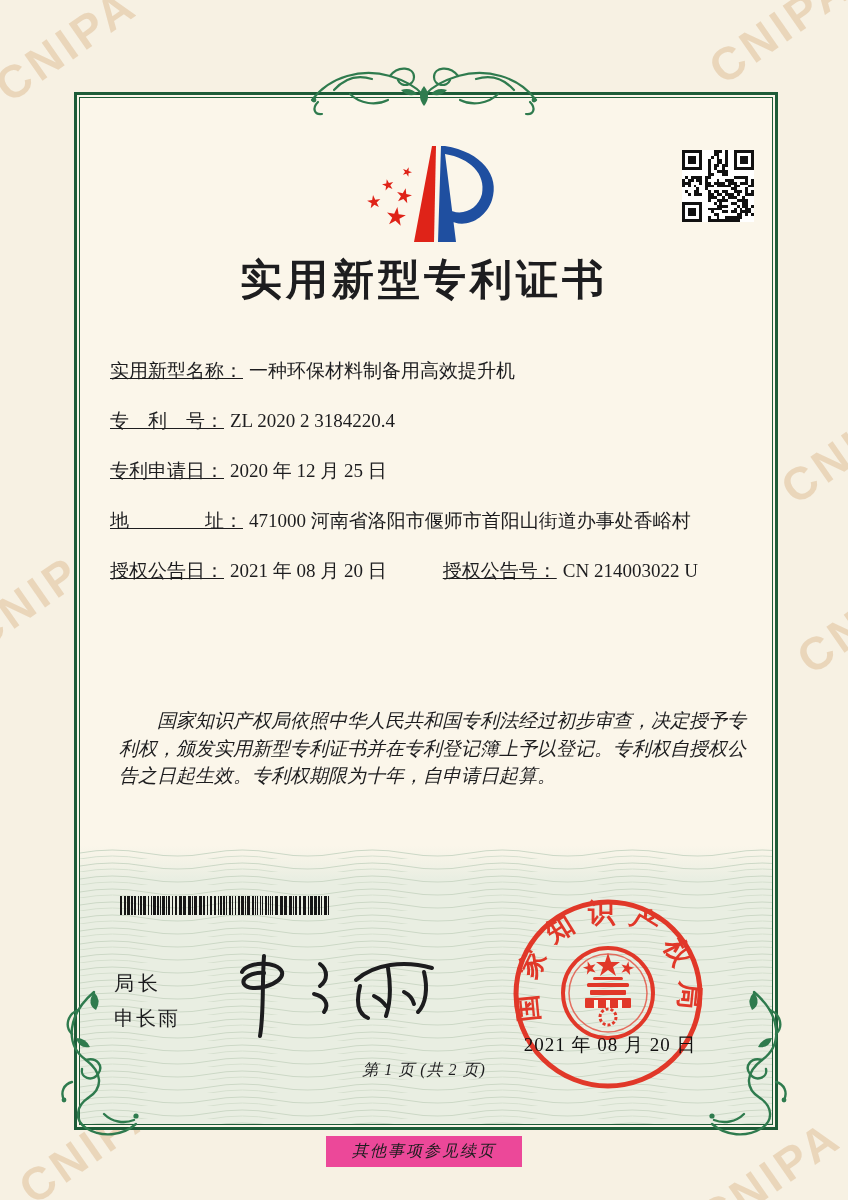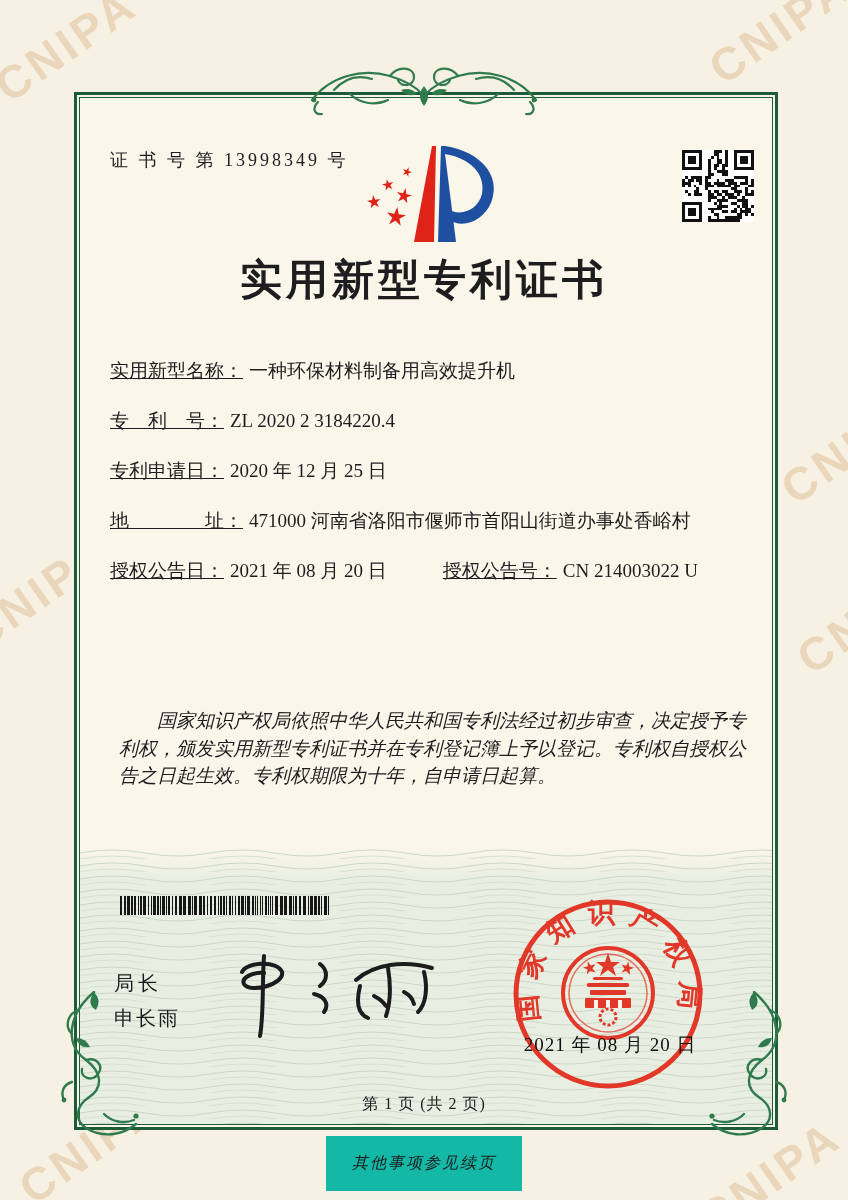--- a/index.html
+++ b/index.html
@@ -40,23 +40,23 @@
   #dir-title{position:absolute;left:114px;top:970px;font-size:20px;letter-spacing:4px;
              font-family:"Liberation Sans","DejaVu Sans",sans-serif;}
   #dir-name{position:absolute;left:114px;top:1005px;font-size:20px;letter-spacing:2px;
             font-family:"Liberation Sans","DejaVu Sans",sans-serif;}
   #signature{position:absolute;left:228px;top:942px;width:225px;height:100px;}
   
   #seal{position:absolute;left:511px;top:897px;width:194px;height:194px;}
   #sealdate{position:absolute;left:500px;top:1032px;width:220px;text-align:center;
             font-size:19px;color:#111;letter-spacing:1px;z-index:5;}
   
-  #pagefoot{position:absolute;left:0;top:1094px;width:848px;text-align:center;font-size:16px;letter-spacing:1px;}
+  #pagefoot{position:absolute;left:0;top:1060px;width:848px;text-align:center;font-size:16px;letter-spacing:1px;font-style:italic;}
   #contnote{position:absolute;left:50%;top:1136px;transform:translateX(-50%);
-            background:#14b8a6;padding:17px 26px;font-size:16px;font-style:italic;letter-spacing:2px;}
+            background:#ec4899;padding:5px 26px;font-size:16px;font-style:italic;letter-spacing:2px;}
   
   #topflourish{position:absolute;left:304px;top:60px;width:240px;height:58px;z-index:3;}
   .cornerfl{position:absolute;width:92px;height:152px;z-index:3;}
   #cfl-left{left:48px;top:986px;}
   #cfl-right{left:708px;top:986px;transform:scaleX(-1);}
 </style>
 </head>
 <body>
 
 <div id="page">
@@ -136,21 +136,20 @@
       <path d="M24 96 c -8 2 -12 10 -8 18"></path>
     </g>
     <g fill="#2f7b4e">
       <path d="M46 6 q 8 8 2 18 q -10 -6 -2 -18"></path>
       <path d="M28 52 q 10 0 14 9 q -11 2 -14 -9"></path>
       <circle cx="88" cy="130" r="2.6"></circle>
         <circle cx="16" cy="114" r="2.4"></circle>
     </g>
   </svg>
 
-  <div id="certno">证 书 号 第 13998349 号</div>
 
   <svg id="logo" viewBox="0 0 185 118">
     <defs>
       <path id="star" d="M0 -1 L0.224 -0.309 L0.951 -0.309 L0.363 0.118 L0.588 0.809 L0 0.382 L-0.588 0.809 L-0.363 0.118 L-0.951 -0.309 L-0.224 -0.309 Z"></path>
     </defs>
 
     <path d="M97 8 L101 8 C 138 14, 156 38, 148 62 C 141 83, 118 92, 104 81 L102 70 C 116 80, 134 72, 138 56 C 142 36, 126 20, 101 16 L112 104 L94 104 Z" fill="#1f4fa0"></path>
 
     <polygon points="88,8 92,8 90,104 70,104" fill="#df2318"></polygon>
 

